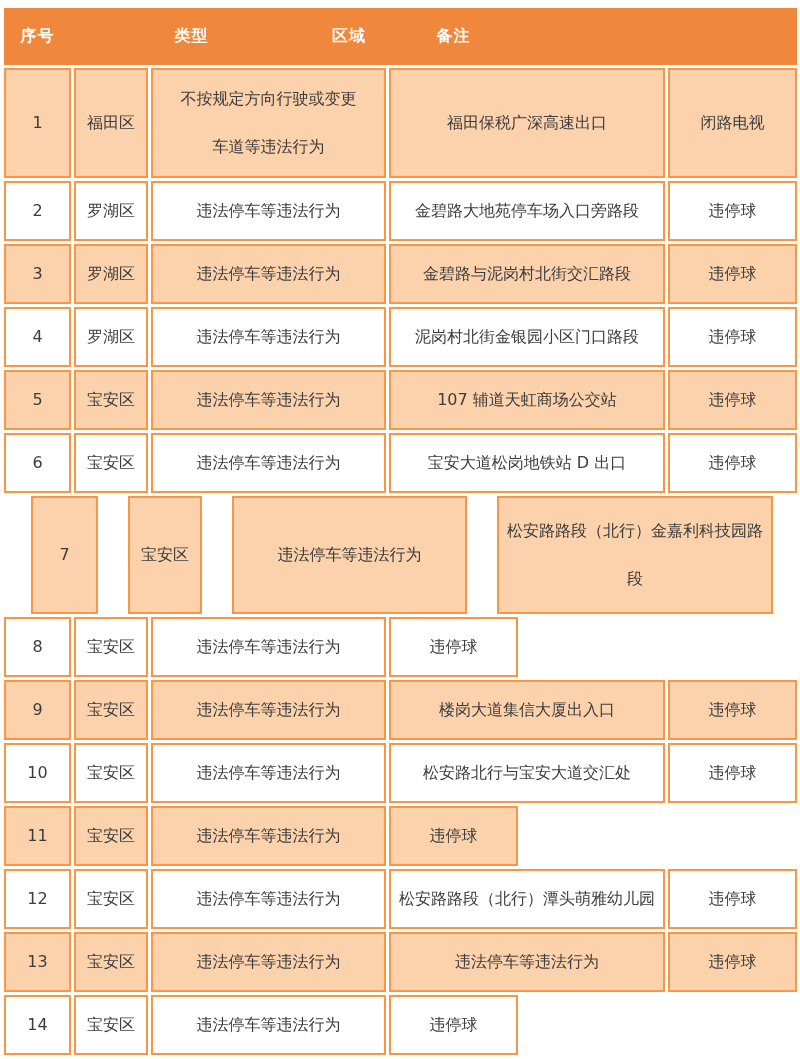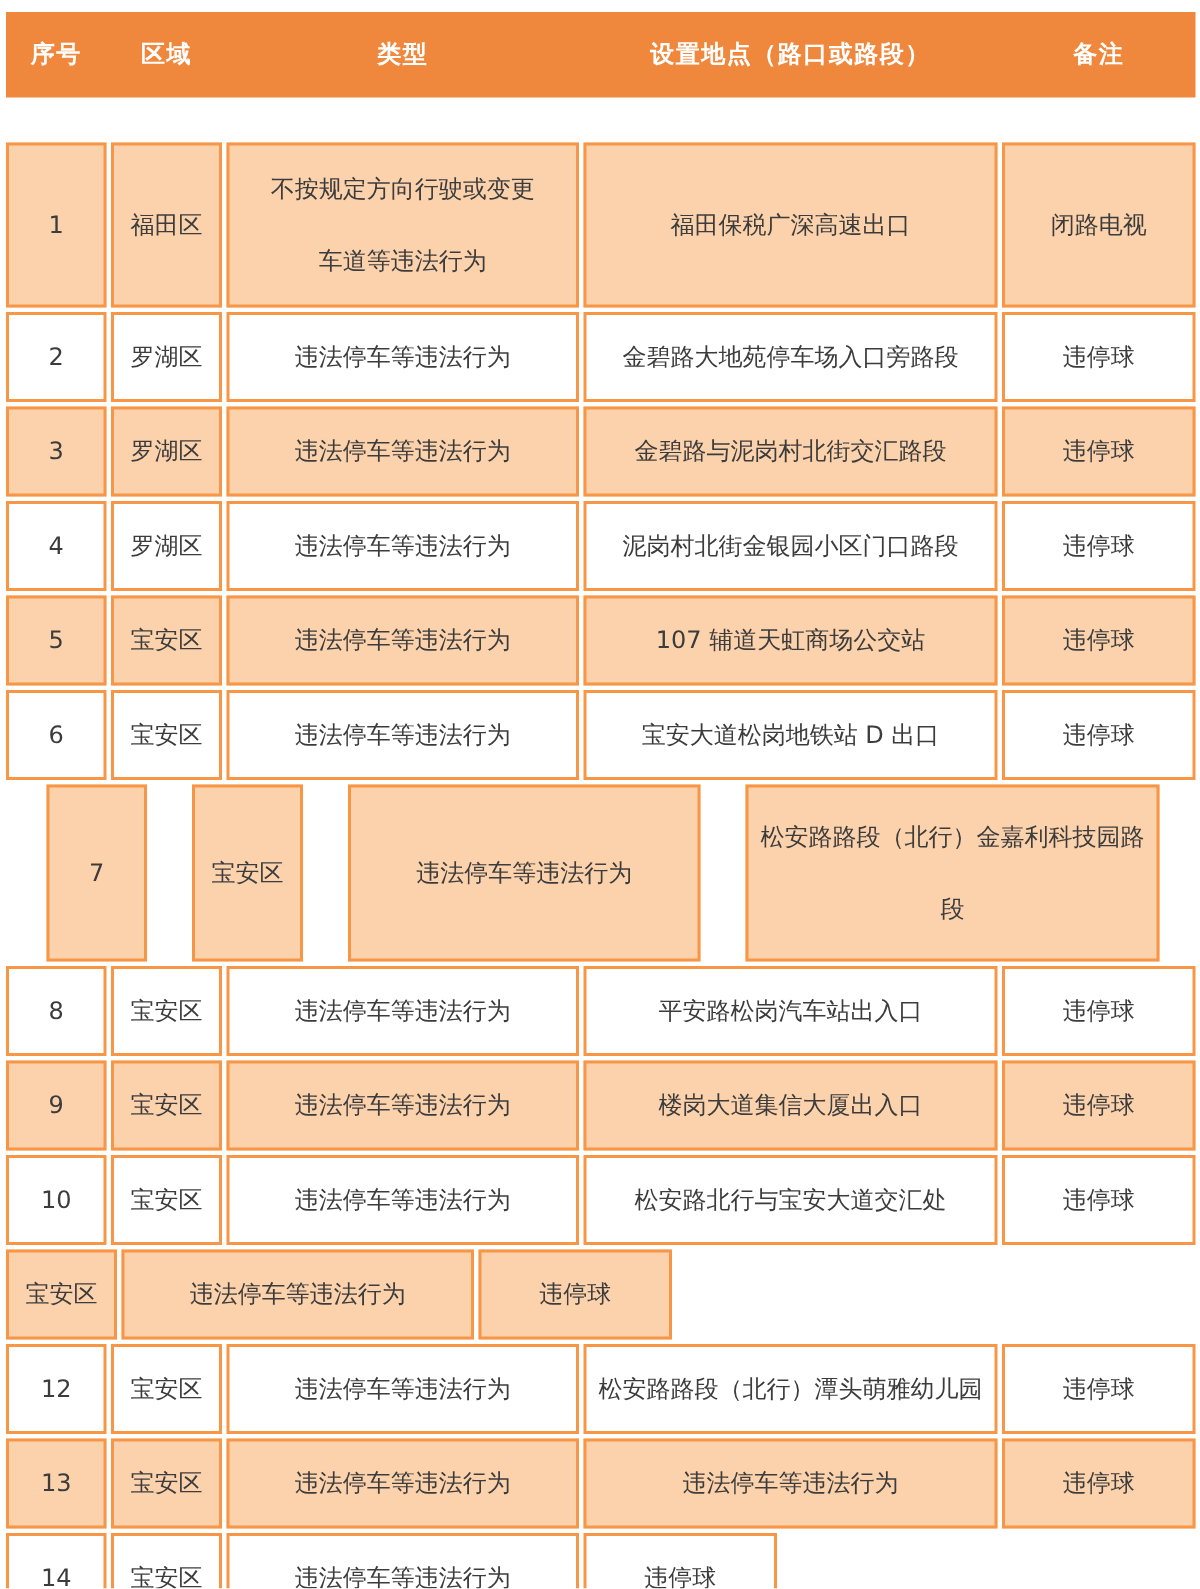--- a/index.html
+++ b/index.html
@@ -30,40 +30,39 @@
   
   .row{display:flex;gap:3px;margin-top:3px;}
   .cell{
     box-sizing:border-box;border:2px solid var(--border);
     background:#ffffff;color:var(--text);
     display:flex;align-items:center;justify-content:center;
     text-align:center;font-size:16px;line-height:48px;
     min-height:60px;
   }
   .row.alt .cell{background:var(--peach);}
-  .row.h110 .cell{min-height:110px;margin-top:27px;}
+  .row.h110 .cell{min-height:110px;}
   .row.h118 .cell{min-height:118px;margin-left:27px;}
   
   .c0{width:67px;flex:none;}
   .c1{width:74px;flex:none;}
   .c2{width:235px;flex:none;padding:0 24px;}
   .c3{width:276px;flex:none;padding:0 6px;}
   .c4{width:129px;flex:none;}
   .hdr .c2,.hdr .c3{padding:0;}
 </style>
 </head>
 <body>
 
 <div class="page">
 
   <div class="hdr">
     <div class="hcell c0">序号</div>
+    <div class="hcell c2">类型</div>
     <div class="hcell c1">区域</div>
-    <div class="hcell c2">类型</div>
-    <div class="hcell c3">设置地点（路口或路段）</div>
     <div class="hcell c4">备注</div>
   </div>
 
   <div id="rows">
     <div class="row alt h110">
       <div class="cell c0">1</div>
       <div class="cell c1">福田区</div>
       <div class="cell c2">不按规定方向行驶或变更车道等违法行为</div>
       <div class="cell c3">福田保税广深高速出口</div>
       <div class="cell c4">闭路电视</div>
@@ -114,41 +113,41 @@
       <div class="cell c1">宝安区</div>
       <div class="cell c2">违法停车等违法行为</div>
       <div class="cell c3">松安路路段（北行）金嘉利科技园路段</div>
       <div class="cell c4">违停球</div>
     </div>
 
     <div class="row">
       <div class="cell c0">8</div>
       <div class="cell c1">宝安区</div>
       <div class="cell c2">违法停车等违法行为</div>
-      <div class="cell c3">平安路松岗汽车站出入口</div>
       <div class="cell c4">违停球</div>
     </div>
 
     <div class="row alt">
       <div class="cell c0">9</div>
       <div class="cell c1">宝安区</div>
       <div class="cell c2">违法停车等违法行为</div>
       <div class="cell c3">楼岗大道集信大厦出入口</div>
       <div class="cell c4">违停球</div>
     </div>
 
     <div class="row">
       <div class="cell c0">10</div>
       <div class="cell c1">宝安区</div>
       <div class="cell c2">违法停车等违法行为</div>
       <div class="cell c3">松安路北行与宝安大道交汇处</div>
       <div class="cell c4">违停球</div>
     </div>
 
     <div class="row alt">
+      <div class="cell c0">11</div>
       <div class="cell c1">宝安区</div>
       <div class="cell c2">违法停车等违法行为</div>
       <div class="cell c4">违停球</div>
     </div>
 
     <div class="row">
       <div class="cell c0">12</div>
       <div class="cell c1">宝安区</div>
       <div class="cell c2">违法停车等违法行为</div>
       <div class="cell c3">松安路路段（北行）潭头萌雅幼儿园</div>

